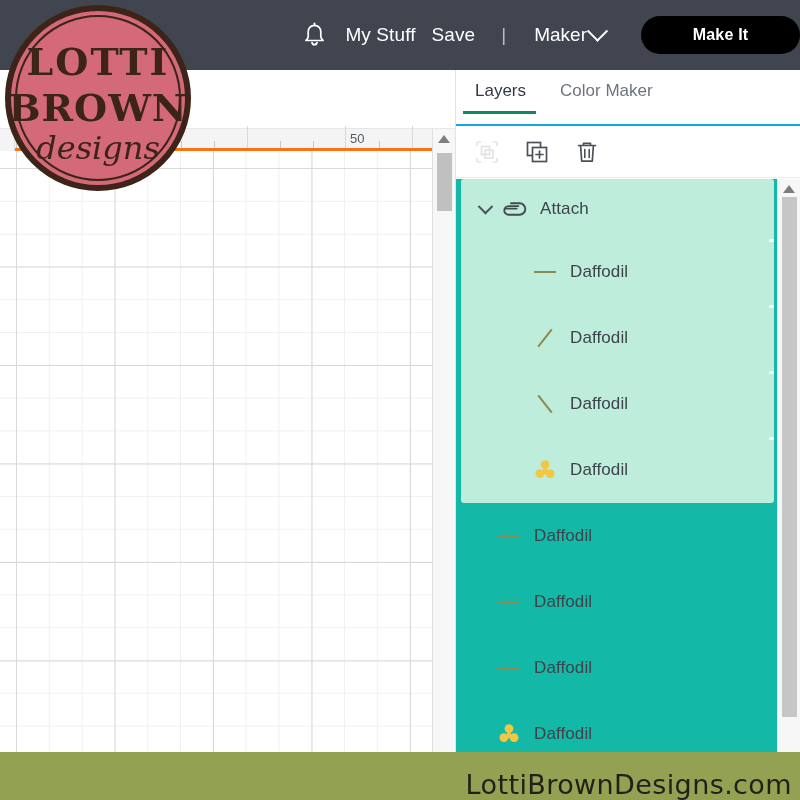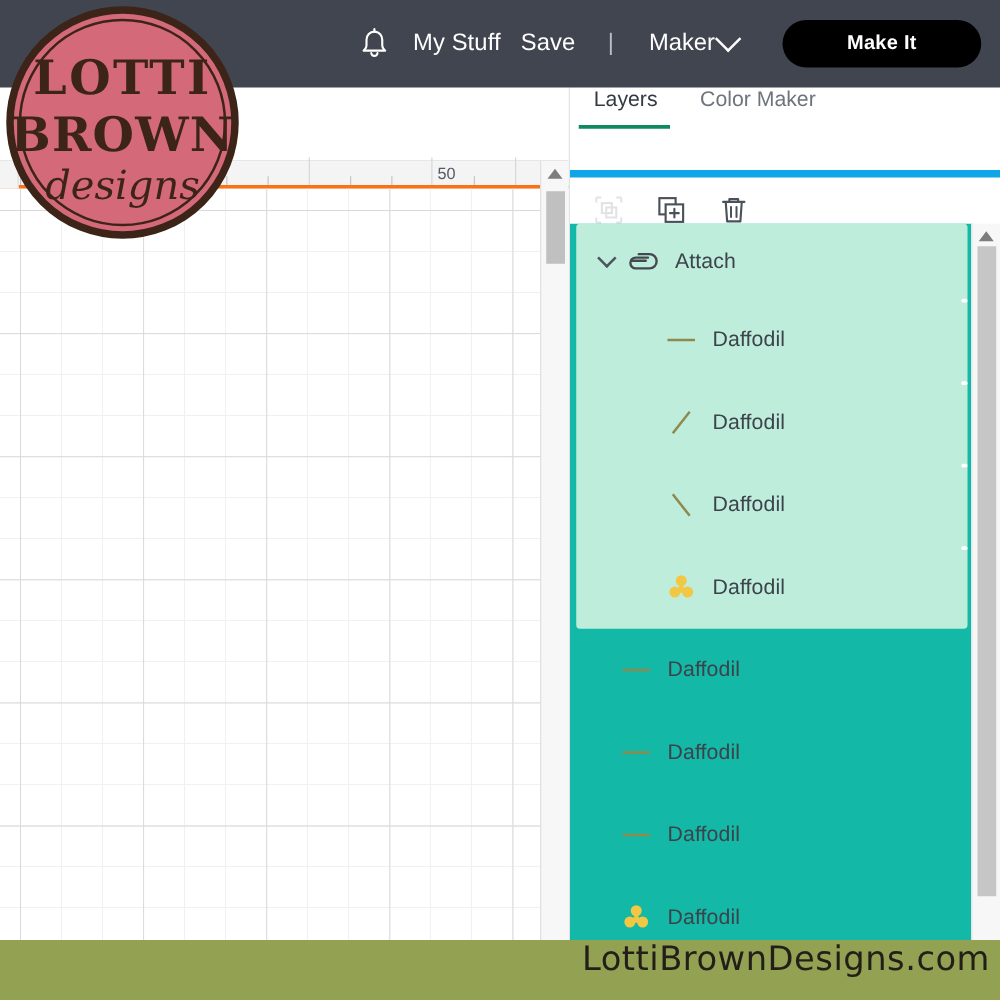--- a/index.html
+++ b/index.html
@@ -27,21 +27,20 @@
   .topbar {
     position: absolute;
     left: 0; top: 0;
     width: 800px;
     height: 70px;
     background: #414550;
     display: flex;
     align-items: center;
     justify-content: flex-end;
     box-sizing: border-box;
-    padding-right: 15px;
     z-index: 5;
   }
   .topbar-inner {
     display: flex;
     align-items: center;
     gap: 0px;
   }
   .bell-icon {
     display: inline-flex;
     align-items: center;
@@ -206,25 +205,25 @@
     left: 455px; top: 70px;
     width: 345px;
     height: 682px;
     background: #ffffff;
     border-left: 1px solid #e3e3e3;
     box-sizing: border-box;
     overflow: hidden;
   }
   .panel-tabs {
     position: relative;
-    height: 72px;
-    display: flex;
-    align-items: flex-start;
+    height: 56px;
+    display: flex;
+    align-items: center;
     padding-left: 13px;
-    border-bottom: 6px solid #0ea5e9;
+    border-bottom: 2px solid #0ea5e9;
     box-sizing: border-box;
   }
   .panel-tab {
     font-size: 17px;
     color: #6e747c;
     padding: 0 6px 12px 6px;
     margin-right: 22px;
     cursor: pointer;
     position: relative;
     white-space: nowrap;
@@ -365,21 +364,21 @@
   }
 
   
   .footer {
     position: absolute;
     left: 0; bottom: 0;
     width: 800px;
     height: 48px;
     background: #93a153;
     display: flex;
-    align-items: flex-start;
+    align-items: flex-end;
     justify-content: flex-end;
     padding-right: 8px;
     box-sizing: border-box;
   }
   .footer-text {
     font-family: "DejaVu Sans", sans-serif;
     font-size: 27px;
     color: #231f18;
     letter-spacing: 0.4px;
     white-space: nowrap;

